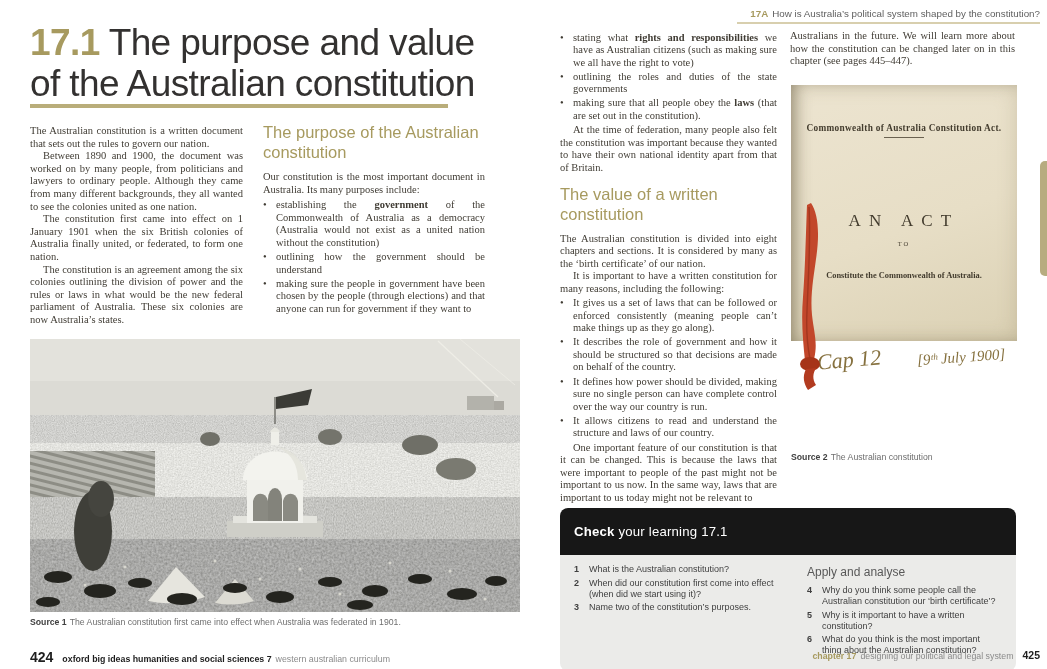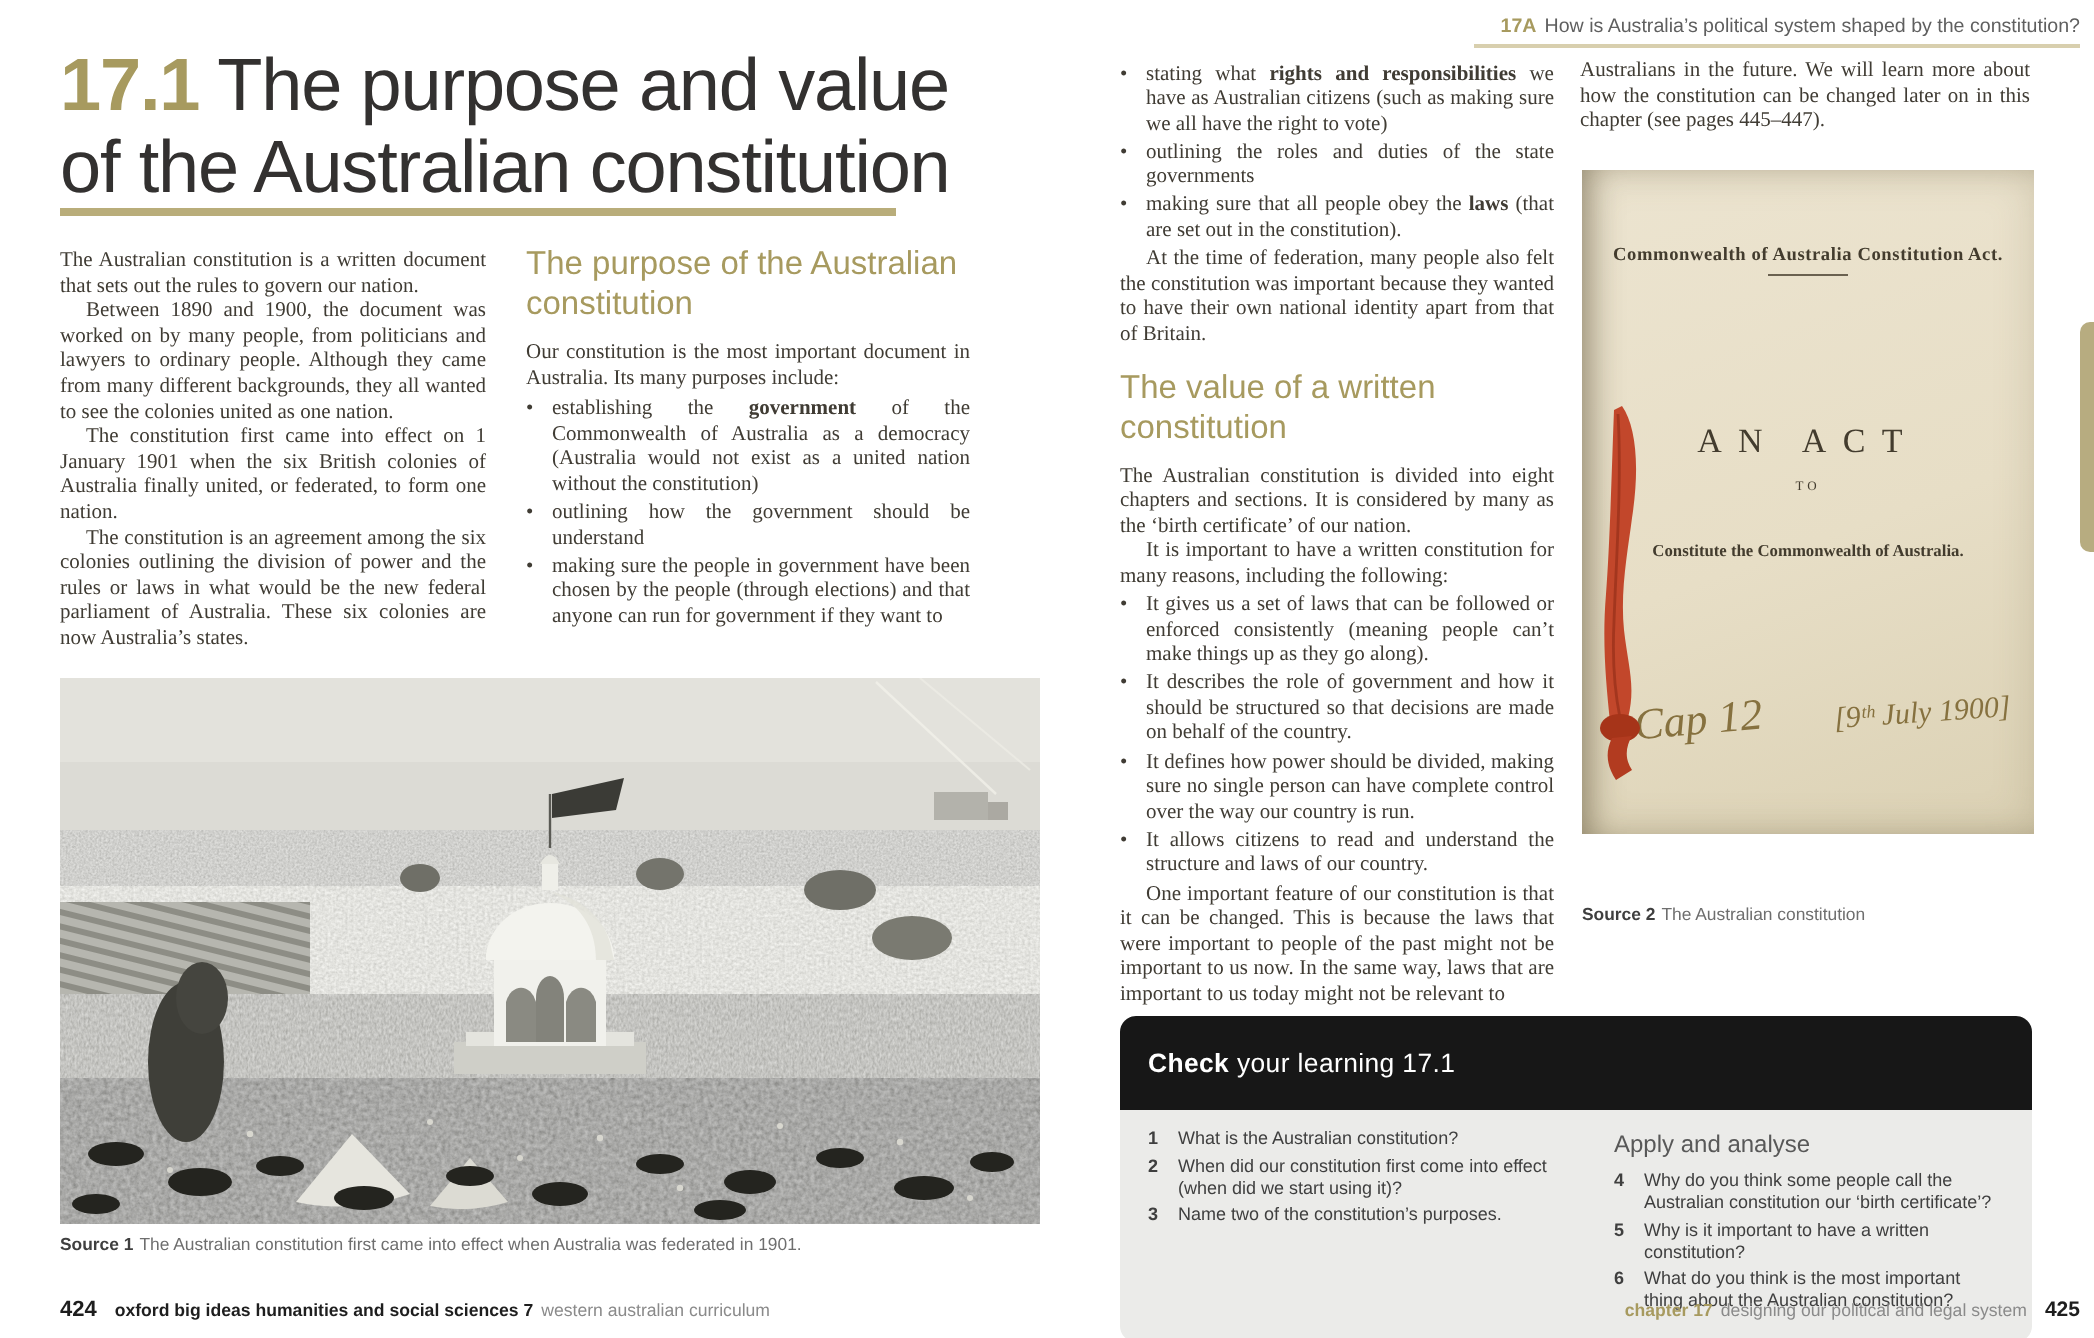--- a/index.html
+++ b/index.html
@@ -39,21 +39,21 @@
   #runhead-rule{position:absolute;left:737px;top:22px;width:303px;height:1.5px;background:#d8cfae;}
 
   
   #photo{position:absolute;left:30px;top:339px;width:490px;height:273px;}
   #photo svg{display:block;}
   .caption{font-size:8.7px;line-height:10.5px;color:#6e6e6e;}
   .caption .cap-label{font-weight:700;color:#3f3f3f;margin-right:3px;}
   #photo-caption{position:absolute;left:30px;top:617px;width:490px;}
 
   
-  #constitution{position:absolute;left:791px;top:85px;width:226px;height:332px;
+  #constitution{position:absolute;left:791px;top:85px;width:226px;height:256px;
     background:linear-gradient(160deg,#ece4d0 0%,#e7dec6 55%,#dbd1b4 100%);
     box-shadow:inset 10px 0 16px -7px rgba(90,78,52,0.55), inset 0 0 20px rgba(120,105,70,0.22);}
   #constitution .doc-center{position:absolute;left:0;width:100%;text-align:center;
     font-family:"Liberation Serif",serif;color:#433c2e;}
   .doc-title{top:38px;font-size:9.3px;font-weight:700;letter-spacing:0.3px;}
   .doc-title-rule{position:absolute;left:50%;top:52px;width:40px;height:1px;margin-left:-20px;background:#6a6150;}
   .doc-anact{top:126px;font-size:17px;letter-spacing:0.48em;font-weight:500;}
   .doc-to{top:155px;font-size:6.5px;letter-spacing:2px;color:#5c5442;}
   .doc-sub{top:186px;font-size:8.4px;font-weight:700;}
   .doc-hand{position:absolute;font-family:"Liberation Serif",serif;font-style:italic;color:#86713f;}
@@ -69,21 +69,21 @@
   .cb-body{background:#ebebe9;border-radius:0 0 8px 8px;padding:9px 14px 12px;display:flex;min-height:74px;}
   .cb-col-left{width:212px;margin-right:21px;}
   .cb-col-right{flex:1;}
   .cb-h2{font-size:12px;line-height:14px;color:#585858;font-weight:400;margin:1px 0 6px;}
   .q{display:flex;font-size:9px;line-height:11px;color:#3f3f3f;margin-bottom:2.5px;}
   .q .n{flex:0 0 15px;font-weight:700;}
   .q .qt{flex:1;}
 
   
   #footer-left{position:absolute;left:30px;top:649px;font-size:8.8px;color:#8a8a8a;}
-  #footer-left .pnum{font-weight:700;font-size:11px;color:#1e1e1e;margin-right:9px;}
+  #footer-left .pnum{font-weight:700;font-size:14px;color:#1e1e1e;margin-right:9px;}
   #footer-left .book{font-weight:700;color:#1e1e1e;margin-right:4px;}
   #footer-right{position:absolute;right:7px;top:649px;font-size:8.8px;color:#8a8a8a;}
   #footer-right .chap{color:#a79a5f;font-weight:700;margin-right:4px;}
   #footer-right .pnum{font-weight:700;font-size:10.5px;color:#1e1e1e;margin-left:9px;}
 
   
   #edge-tab{position:absolute;right:0;top:161px;width:7px;height:115px;
     background:#b7ac80;border-radius:5px 0 0 5px;}
 </style>
 </head>

